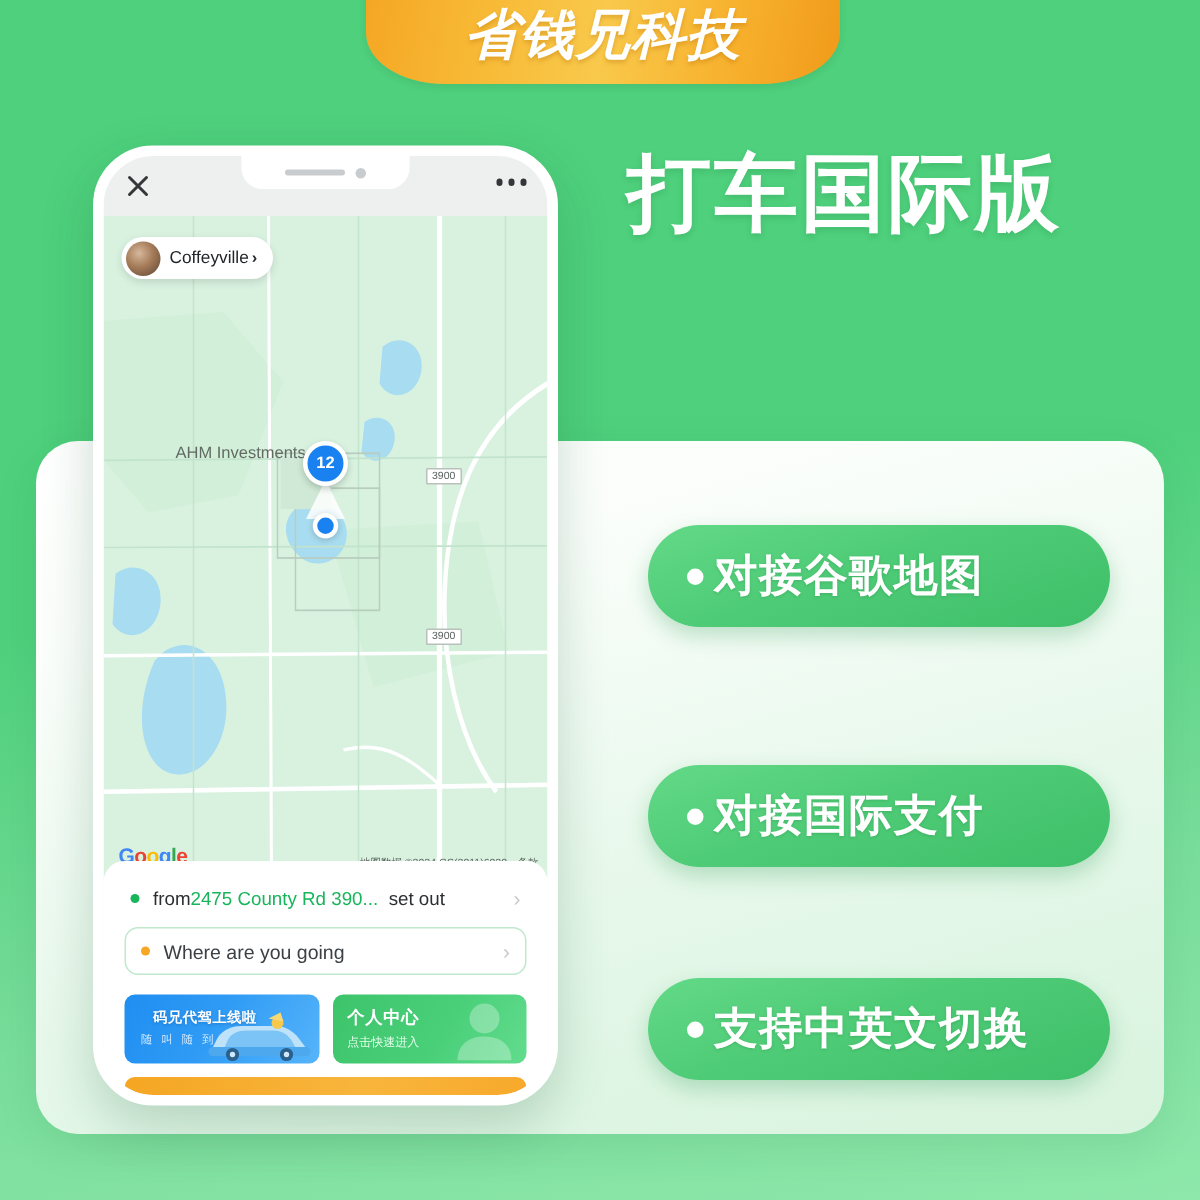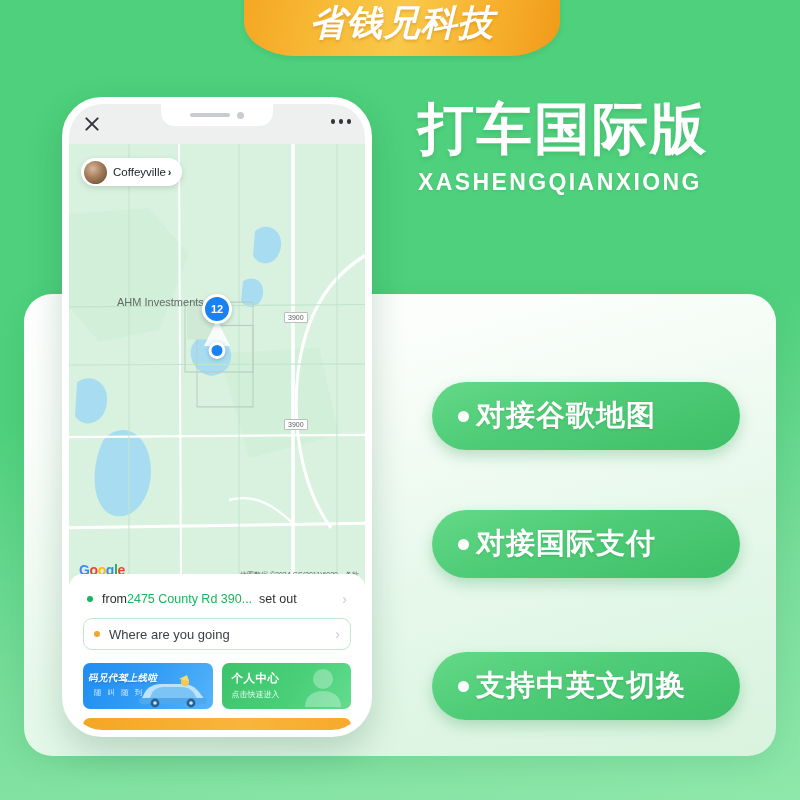--- a/index.html
+++ b/index.html
@@ -74,21 +74,21 @@
   .pill {
     position: absolute;
     left: 432px;
     width: 308px; height: 68px;
     border-radius: 34px;
     background: linear-gradient(160deg, #63d987 0%, #4ecb76 45%, #3fbf69 100%);
     box-shadow: 0 6px 14px rgba(40,150,80,0.28);
     display: flex; align-items: center;
     padding-left: 26px;
   }
-  .pill-1 { top: 350px; margin-top: 32px; }
+  .pill-1 { top: 350px; }
   .pill-2 { top: 510px; }
   .pill-3 { top: 652px; }
   .pill-dot {
     width: 11px; height: 11px;
     border-radius: 50%;
     background: #ffffff;
     flex: 0 0 auto;
     margin-right: 7px;
   }
   .pill-label {
@@ -306,23 +306,23 @@
     height: 46px;
     border-radius: 7px;
     position: relative;
     overflow: hidden;
     cursor: pointer;
   }
   .card-blue {
     background: linear-gradient(120deg, #1f8ef1 0%, #2f9bf5 45%, #56b4fa 100%);
   }
   .card-blue .c-t1 {
-    position: absolute; left: 5px; top: 9px;
+    position: absolute; left: 19px; top: 9px;
     font-size: 9.5px; font-weight: bold; color: #ffffff;
-    letter-spacing: 0.4px; font-style: italic;
+    letter-spacing: 0.4px; 
     text-shadow: 0 1px 2px rgba(0,60,120,0.35);
     white-space: nowrap;
   }
   .card-blue .c-t2 {
     position: absolute; left: 11px; top: 25px;
     font-size: 7.5px; color: #d8ecff; letter-spacing: 2px;
     white-space: nowrap;
   }
   .car {
     position: absolute; right: 2px; bottom: 1px;
@@ -358,21 +358,20 @@
 <body>
 
 <div class="panel"></div>
 
 <div class="ribbon">
   <div class="ribbon-text">省钱兄科技</div>
 </div>
 
 <div class="headline">
   <div class="headline-title">打车国际版</div>
-  <div class="headline-sub">XASHENGQIANXIONG</div>
 </div>
 
 <div class="pill pill-1">
   <span class="pill-dot"></span>
   <span class="pill-label">对接谷歌地图</span>
 </div>
 <div class="pill pill-2">
   <span class="pill-dot"></span>
   <span class="pill-label">对接国际支付</span>
 </div>

